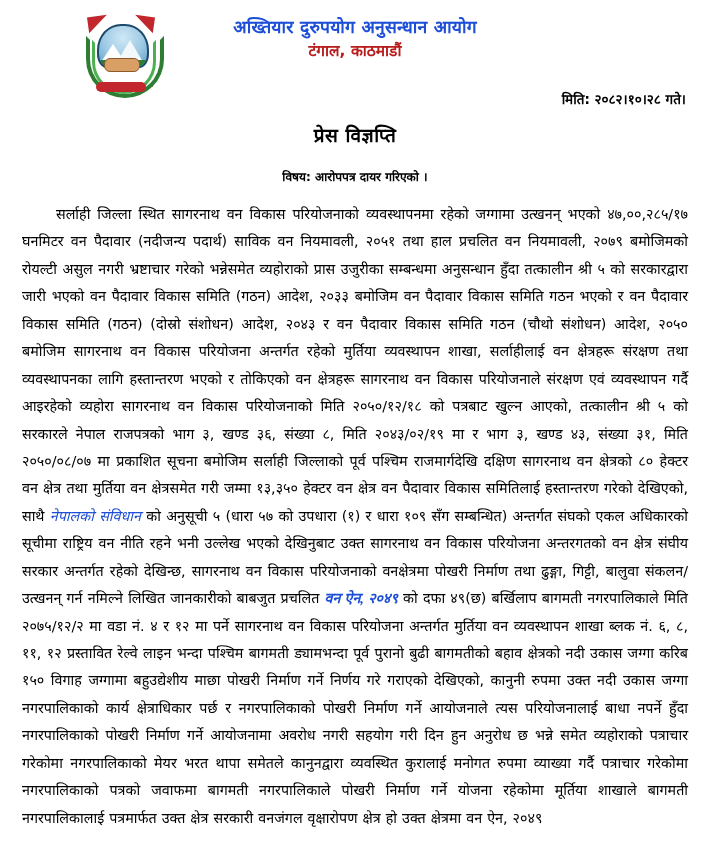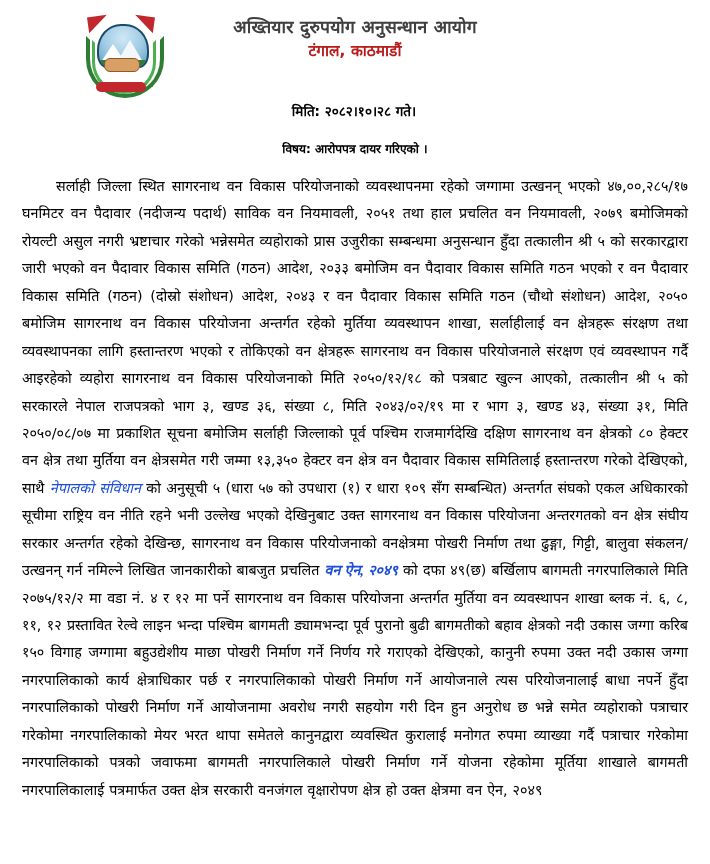--- a/index.html
+++ b/index.html
@@ -32,35 +32,35 @@
     width: 78px;
     height: 78px;
   }
   .org-block {
     text-align: center;
     padding-top: 6px;
   }
   .org-line1 {
     font-size: 17.5px;
     font-weight: bold;
-    color: #404040;
+    color: #1d4ed8;
     letter-spacing: 0.2px;
     line-height: 1.35;
   }
   .org-line2 {
     font-size: 15.5px;
     font-weight: bold;
     color: #b91c1c;
     line-height: 1.5;
   }
   .date-line {
-    text-align: center;
+    text-align: right;
     font-size: 13.5px;
     font-weight: bold;
-    margin-top: 14px;
+    margin-top: 2px;
     padding-right: 2px;
   }
   .doc-title {
     text-align: center;
     font-size: 19px;
     font-weight: bold;
     margin-top: 14px;
     letter-spacing: 0.5px;
   }
   .subject {
@@ -211,18 +211,19 @@
     </div>
 
     <div class="org-block">
       <div class="org-line1">अख्तियार दुरुपयोग अनुसन्धान आयोग</div>
       <div class="org-line2">टंगाल, काठमाडौं</div>
     </div>
   </div>
 
   <div class="date-line">मिति: २०८२।१०।२८ गते।</div>
 
+  <div class="doc-title">प्रेस विज्ञप्ति</div>
 
   <div class="subject">विषय: आरोपपत्र दायर गरिएको ।</div>
 
   <div class="body-text" id="body-text"><span class="indent"></span><span>सर्लाही जिल्ला स्थित सागरनाथ वन विकास परियोजनाको व्यवस्थापनमा रहेको जग्गामा उत्खनन् भएको ४७,००,२८५/१७ घनमिटर वन पैदावार (नदीजन्य पदार्थ) साविक वन नियमावली, २०५१ तथा हाल प्रचलित वन नियमावली, २०७९ बमोजिमको रोयल्टी असुल नगरी भ्रष्टाचार गरेको भन्नेसमेत व्यहोराको प्रास उजुरीका सम्बन्धमा अनुसन्धान हुँदा तत्कालीन श्री ५ को सरकारद्वारा जारी भएको वन पैदावार विकास समिति (गठन) आदेश, २०३३ बमोजिम वन पैदावार विकास समिति गठन भएको र वन पैदावार विकास समिति (गठन) (दोस्रो संशोधन) आदेश, २०४३ र वन पैदावार विकास समिति गठन (चौथो संशोधन) आदेश, २०५० बमोजिम सागरनाथ वन विकास परियोजना अन्तर्गत रहेको मुर्तिया व्यवस्थापन शाखा, सर्लाहीलाई वन क्षेत्रहरू संरक्षण तथा व्यवस्थापनका लागि हस्तान्तरण भएको र तोकिएको वन क्षेत्रहरू सागरनाथ वन विकास परियोजनाले संरक्षण एवं व्यवस्थापन गर्दै आइरहेको व्यहोरा सागरनाथ वन विकास परियोजनाको मिति २०५०/१२/१८ को पत्रबाट खुल्न आएको, तत्कालीन श्री ५ को सरकारले नेपाल राजपत्रको भाग ३, खण्ड ३६, संख्या ८, मिति २०४३/०२/१९ मा र भाग ३, खण्ड ४३, संख्या ३१, मिति २०५०/०८/०७ मा प्रकाशित सूचना बमोजिम सर्लाही जिल्लाको पूर्व पश्चिम राजमार्गदेखि दक्षिण सागरनाथ वन क्षेत्रको ८० हेक्टर वन क्षेत्र तथा मुर्तिया वन क्षेत्रसमेत गरी जम्मा १३,३५० हेक्टर वन क्षेत्र वन पैदावार विकास समितिलाई हस्तान्तरण गरेको देखिएको, साथै </span><span class="em-red">नेपालको संविधान</span><span> को अनुसूची ५ (धारा ५७ को उपधारा (१) र धारा १०९ सँग सम्बन्धित) अन्तर्गत संघको एकल अधिकारको सूचीमा राष्ट्रिय वन नीति रहने भनी उल्लेख भएको देखिनुबाट उक्त सागरनाथ वन विकास परियोजना अन्तरगतको वन क्षेत्र संघीय सरकार अन्तर्गत रहेको देखिन्छ, सागरनाथ वन विकास परियोजनाको वनक्षेत्रमा पोखरी निर्माण तथा ढुङ्गा, गिट्टी, बालुवा संकलन/उत्खनन् गर्न नमिल्ने लिखित जानकारीको बाबजुत प्रचलित </span><span class="em-red em-bold">वन ऐन, २०४९</span><span> को दफा ४९(छ) बर्खिलाप बागमती नगरपालिकाले मिति २०७५/१२/२ मा वडा नं. ४ र १२ मा पर्ने सागरनाथ वन विकास परियोजना अन्तर्गत मुर्तिया वन व्यवस्थापन शाखा ब्लक नं. ६, ८, ११, १२ प्रस्तावित रेल्वे लाइन भन्दा पश्चिम बागमती ड्यामभन्दा पूर्व पुरानो बुढी बागमतीको बहाव क्षेत्रको नदी उकास जग्गा करिब १५० विगाह जग्गामा बहुउद्येशीय माछा पोखरी निर्माण गर्ने निर्णय गरे गराएको देखिएको, कानुनी रुपमा उक्त नदी उकास जग्गा नगरपालिकाको कार्य क्षेत्राधिकार पर्छ र नगरपालिकाको पोखरी निर्माण गर्ने आयोजनाले त्यस परियोजनालाई बाधा नपर्ने हुँदा नगरपालिकाको पोखरी निर्माण गर्ने आयोजनामा अवरोध नगरी सहयोग गरी दिन हुन अनुरोध छ भन्ने समेत व्यहोराको पत्राचार गरेकोमा नगरपालिकाको मेयर भरत थापा समेतले कानुनद्वारा व्यवस्थित कुरालाई मनोगत रुपमा व्याख्या गर्दै पत्राचार गरेकोमा नगरपालिकाको पत्रको जवाफमा बागमती नगरपालिकाले पोखरी निर्माण गर्ने योजना रहेकोमा मूर्तिया शाखाले बागमती नगरपालिकालाई पत्रमार्फत उक्त क्षेत्र सरकारी वनजंगल वृक्षारोपण क्षेत्र हो उक्त क्षेत्रमा वन ऐन, २०४९</span></div>
 
 </div>
 
 </body></html>

